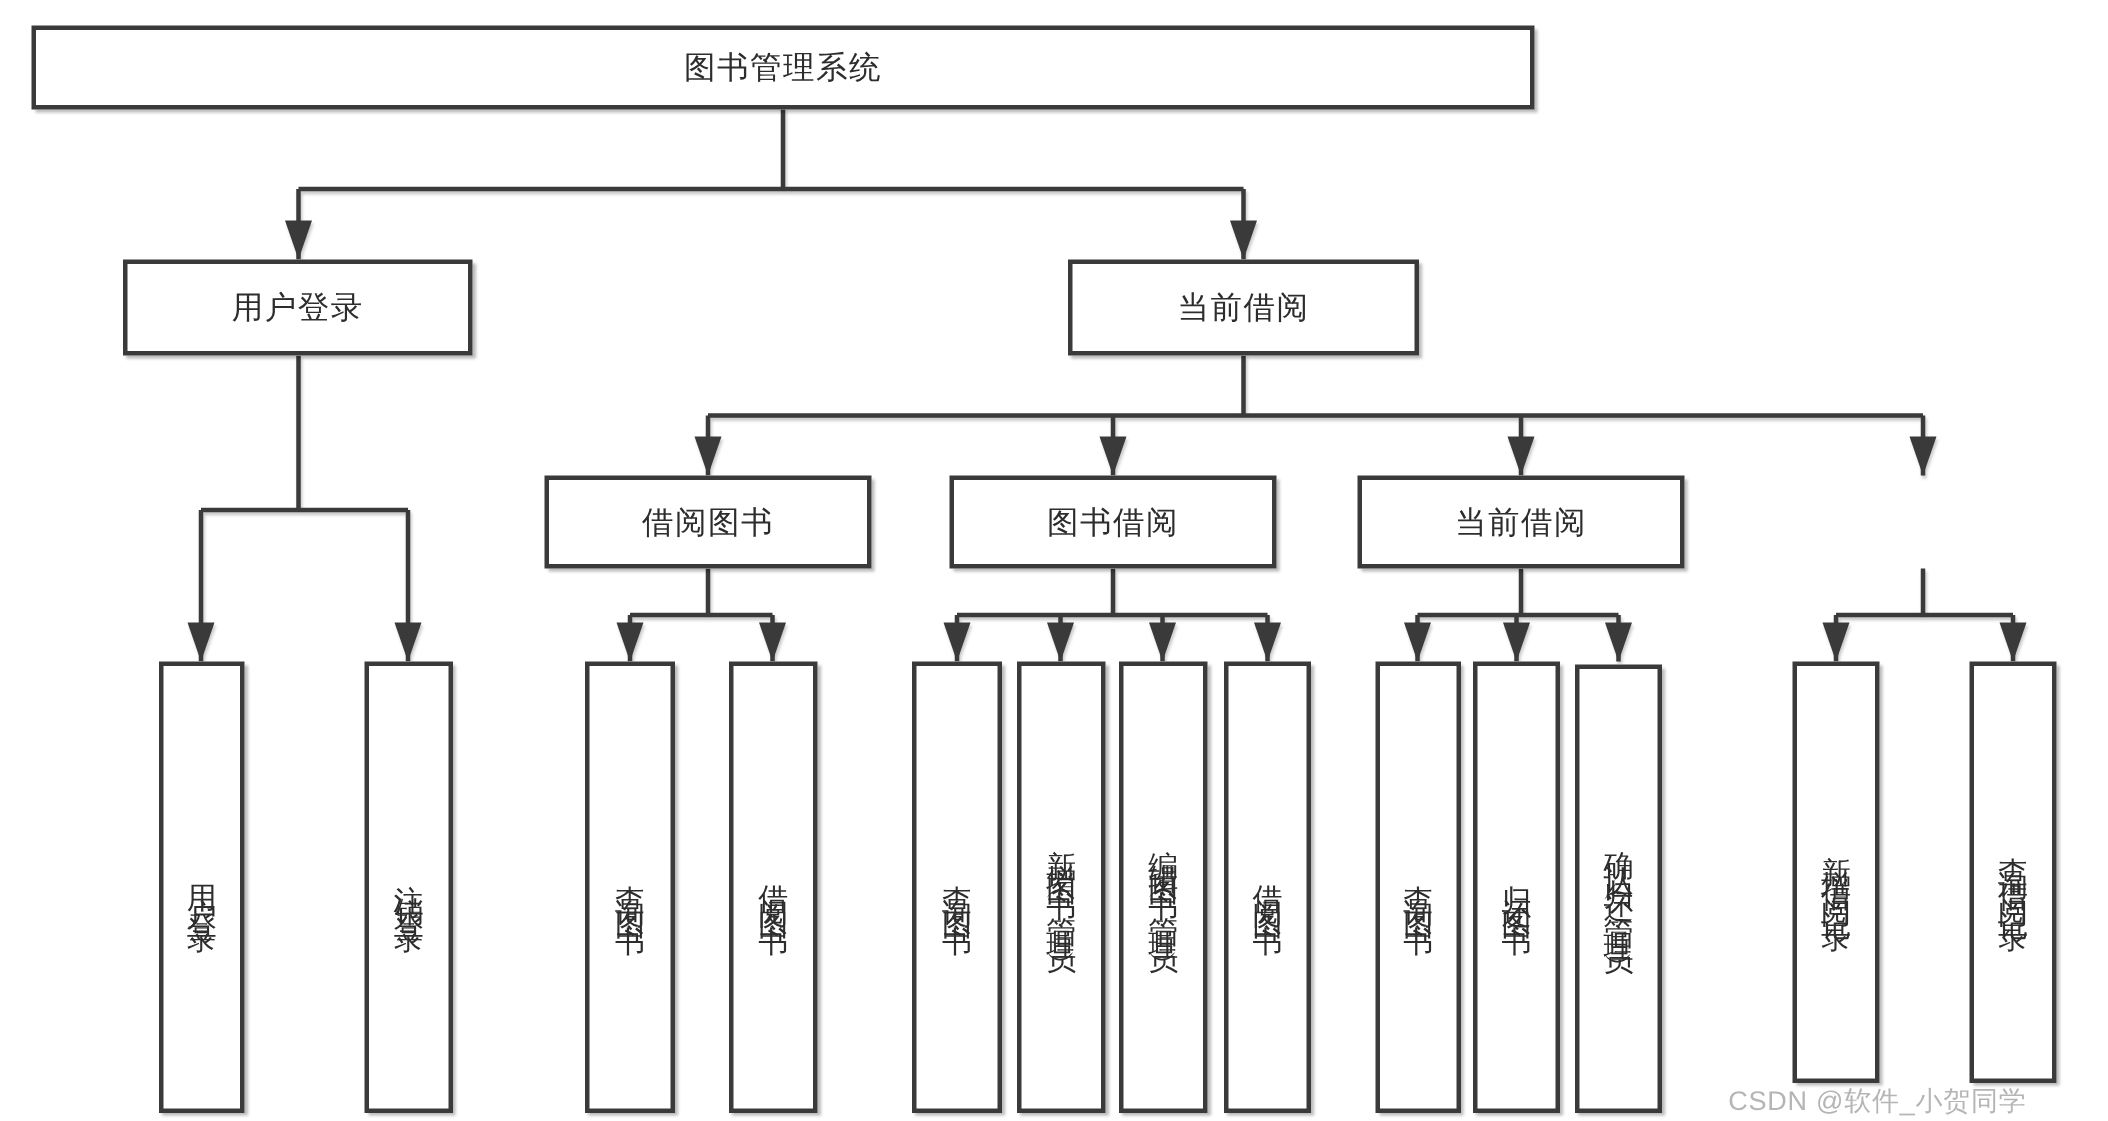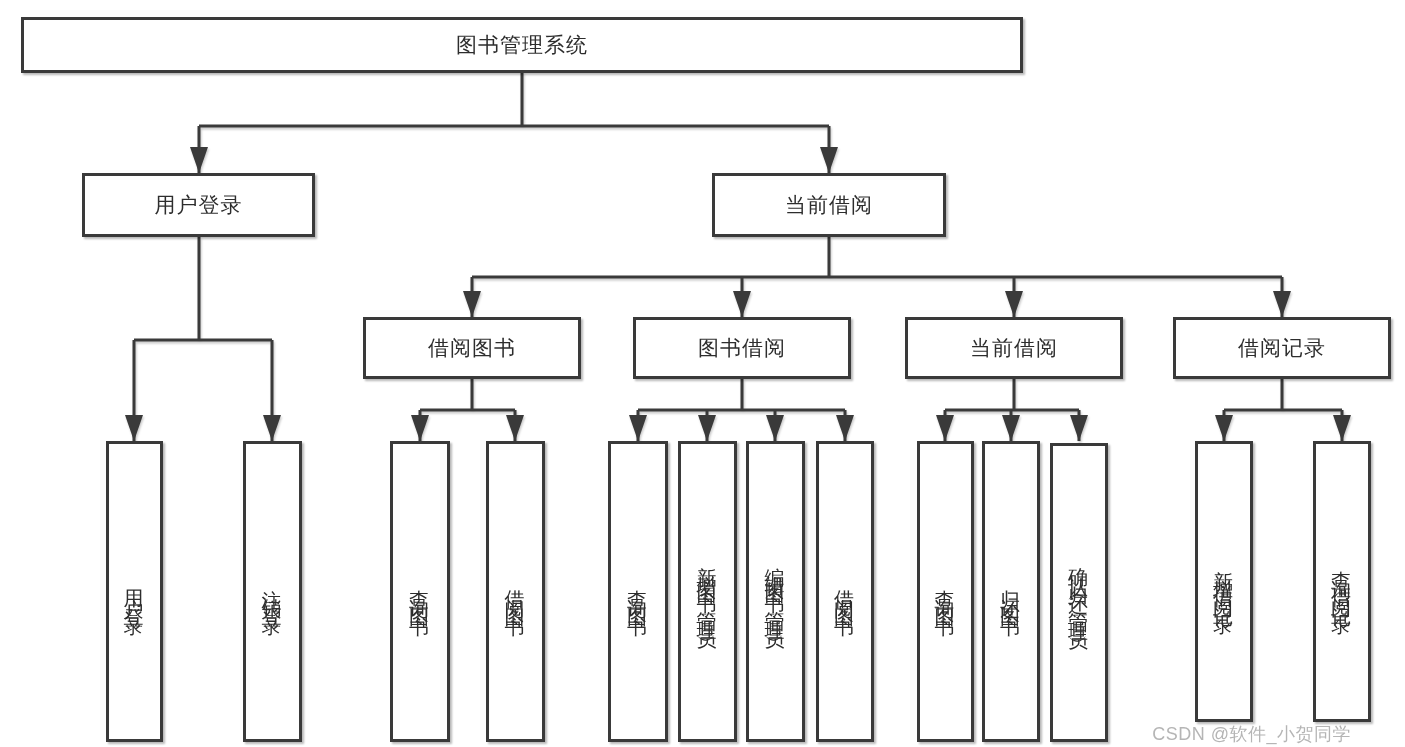--- a/index.html
+++ b/index.html
@@ -116,21 +116,20 @@
   </svg>
 
   <div class="node h" style="left:21px;top:13px;width:1002px;height:56px">图书管理系统</div>
 
   <div class="node h" style="left:82px;top:169px;width:233px;height:64px">用户登录</div>
   <div class="node h" style="left:712px;top:169px;width:234px;height:64px">当前借阅</div>
 
   <div class="node h" style="left:363px;top:313px;width:218px;height:62px">借阅图书</div>
   <div class="node h" style="left:633px;top:313px;width:218px;height:62px">图书借阅</div>
   <div class="node h" style="left:905px;top:313px;width:218px;height:62px">当前借阅</div>
-  <div class="node h" style="left:1173px;top:313px;width:218px;height:62px">借阅记录</div>
 
   <div class="node v" style="left:106px;top:437px;width:57px;height:301px">用户登录</div>
   <div class="node v" style="left:243px;top:437px;width:59px;height:301px">注销登录</div>
 
   <div class="node v" style="left:390px;top:437px;width:60px;height:301px">查询图书</div>
   <div class="node v" style="left:486px;top:437px;width:59px;height:301px">借阅图书</div>
 
   <div class="node v" style="left:608px;top:437px;width:60px;height:301px">查询图书</div>
   <div class="node v" style="left:678px;top:437px;width:59px;height:301px">新增图书（管理员）</div>
   <div class="node v" style="left:746px;top:437px;width:59px;height:301px">编辑图书（管理员）</div>

